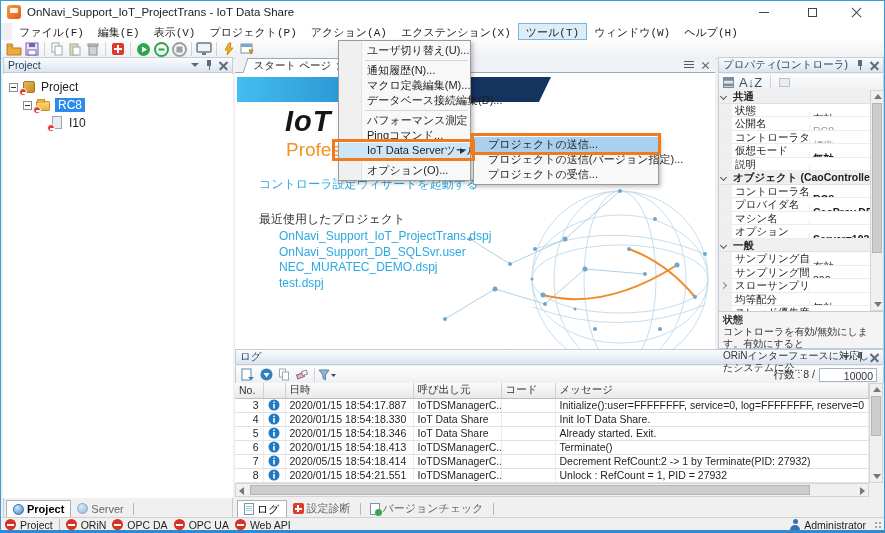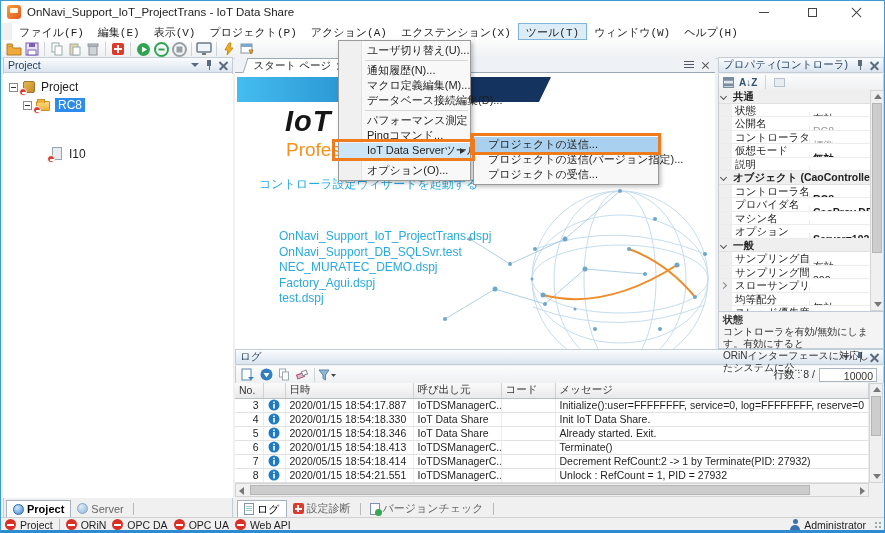--- a/index.html
+++ b/index.html
@@ -54,21 +54,21 @@
   .exp { width:9px; height:9px; border:1px solid #8c8c8c; background:#fff; display:flex; align-items:center; justify-content:center; margin-right:4px; }
   .exp i { width:5px; height:1px; background:#333; }
   .nodeicon { position:relative; width:15px; height:14px; margin-right:4px; }
   .cube { position:absolute; inset:1px 2px 1px 1px; background:linear-gradient(135deg,#e8b84c,#c78a2d); border:1px solid #9a7a30; border-radius:2px; }
   .folder { position:absolute; left:0; top:3px; width:14px; height:10px; background:linear-gradient(#ffd978,#eeb33c); border:1px solid #c7912f; border-radius:1px; }
   .folder:before { content:""; position:absolute; left:0; top:-3px; width:6px; height:3px; background:#eeb33c; border:1px solid #c7912f; border-bottom:none; }
   .sheet { position:absolute; left:2px; top:0; width:10px; height:13px; background:#e9edf0; border:1px solid #9aa4ad; }
   .noentry { position:absolute; left:-3px; bottom:-2px; width:8px; height:8px; border-radius:50%; background:#de3b2e; border:1px solid #fff; }
   .noentry:after { content:""; position:absolute; left:1.5px; top:3px; width:4px; height:1.5px; background:#fff; }
   .sel-label { background:#2d8ceb; color:#fff; padding:0 3px; }
-  .indent1 { margin-left:14px; } .indent2 { margin-left:28px;margin-top:31px; }
+  .indent1 { margin-left:14px; } .indent2 { margin-left:28px; }
 
   
   .lefttabs { position:absolute; left:2px; top:497px; width:230px; height:19px; background:#f0f0f0; border-left:1px solid #c3cdd8; border-right:1px solid #c3cdd8; display:flex; align-items:flex-end; padding-left:2px; }
   .ltab { display:flex; align-items:center; gap:3px; height:17px; padding:0 6px; color:#666; }
   .ltab.sel { background:#fff; border:1px solid #a8b2bc; border-bottom:none; color:#000; font-weight:bold; }
   .globe { width:11px; height:11px; border-radius:50%; background:radial-gradient(circle at 35% 30%,#cfe8ff,#3f85c9); border:1px solid #2d6aa6; }
   .vdiv { width:1px; height:12px; background:#b8b8b8; margin:0 3px 2px 3px; }
 
   
   .tabbar { position:absolute; left:234px; top:56px; width:480px; height:16px; background:#eef1f5; border-bottom:1px solid #9aa7b4; }
@@ -112,21 +112,21 @@
   .red-ic { width:11px; height:11px; background:#dd3a2c; border-radius:2px; position:relative; }
   .red-ic:before { content:""; position:absolute; left:4.5px; top:2px; width:2px; height:7px; background:#fff; }
   .red-ic:after { content:""; position:absolute; left:2px; top:4.5px; width:7px; height:2px; background:#fff; }
   .chk-ic { position:relative; width:10px; height:12px; background:#fff; border:1px solid #7d94ab; }
   .chk-ic:after { content:""; position:absolute; right:-3px; bottom:-2px; width:7px; height:7px; border-radius:50%; background:#3aa655; }
 
   
   .prophdr { left:717px; top:56px; width:166px; }
   .proptb { position:absolute; left:717px; top:73px; width:166px; height:16px; background:linear-gradient(#fcfcfc,#eef0f2); border-left:1px solid #c3cdd8; border-right:1px solid #c3cdd8; display:flex; align-items:center; gap:5px; padding-left:4px; }
   .ic-cat { width:11px; height:11px; background:linear-gradient(#7a8da0 3px,transparent 3px) 0 0/11px 5.5px, #dfe6ec; border:1px solid #7a8da0; }
-  .ic-az { font-size:10px; color:#33536f; line-height:9px;font-weight:bold; }
+  .ic-az { font-size:13px; color:#33536f; line-height:9px; }
   .ic-prop { width:11px; height:9px; border:1px solid #b9c2cb; background:#e9edf1; }
   .propgrid { position:absolute; left:717px; top:89px; width:194px; height:221px; background:#fff; border-left:1px solid #c3cdd8; border-right:1px solid #c3cdd8; overflow:hidden; font-size:10.5px; }
   .pgut { position:absolute; left:0; top:0; width:13px; height:100%; background:#efefef; }
   .prow { position:relative; display:flex; height:13.5px; line-height:13.5px; border-bottom:1px solid #ececec; }
   .prow .pl { width:90px; padding-left:16px; color:#222; white-space:nowrap; overflow:hidden; }
   .prow .pv { flex:1; padding-left:3px; border-left:1px solid #ececec; white-space:nowrap; overflow:hidden;margin-top:8px; }
   .prow.cat { background:#efefef; font-weight:bold; border-bottom:1px solid #e0e0e0; }
   .prow.cat .pl { width:auto; padding-left:14px; }
   .cexp { position:absolute; left:2px; top:4px; width:5px; height:5px; border-right:1.5px solid #555; border-bottom:1.5px solid #555; transform:rotate(45deg); }
   .rexp { position:absolute; left:2px; top:4px; width:5px; height:5px; border-right:1.5px solid #888; border-bottom:1.5px solid #888; transform:rotate(-45deg); }
@@ -350,25 +350,25 @@
   </div>
 
   <div class="startpage">
     <div class="banner">
       <div class="banner-blue"></div>
         <div class="banner-navy"></div>
     </div>
     <div class="logo">IoT Data</div>
     <div class="edition">Professional</div>
     <div class="wizlink">コントローラ設定ウィザードを起動する</div>
+    <div class="recent-title">最近使用したプロジェクト</div>
     <div class="recent">
       <div>OnNavi_Support_IoT_ProjectTrans.dspj</div>
-      <div>OnNavi_Support_DB_SQLSvr.test</div>
+      <div>OnNavi_Support_DB_SQLSvr.user</div>
       <div>NEC_MURATEC_DEMO.dspj</div>
-      <div>Factory_Agui.dspj</div>
       <div>test.dspj</div>
     </div>
     <svg width="300" height="170" viewBox="0 0 300 170" style="position:absolute; right:0; bottom:0;">
       <g stroke="#c5ddee" fill="none" stroke-width="1">
         <circle cx="205" cy="100" r="88"></circle>
         <ellipse cx="205" cy="100" rx="88" ry="34"></ellipse>
         <ellipse cx="205" cy="100" rx="88" ry="64"></ellipse>
         <ellipse cx="205" cy="100" rx="36" ry="88"></ellipse>
         <ellipse cx="205" cy="100" rx="66" ry="88"></ellipse>
         <path d="M120 70 Q205 40 290 75"></path>

